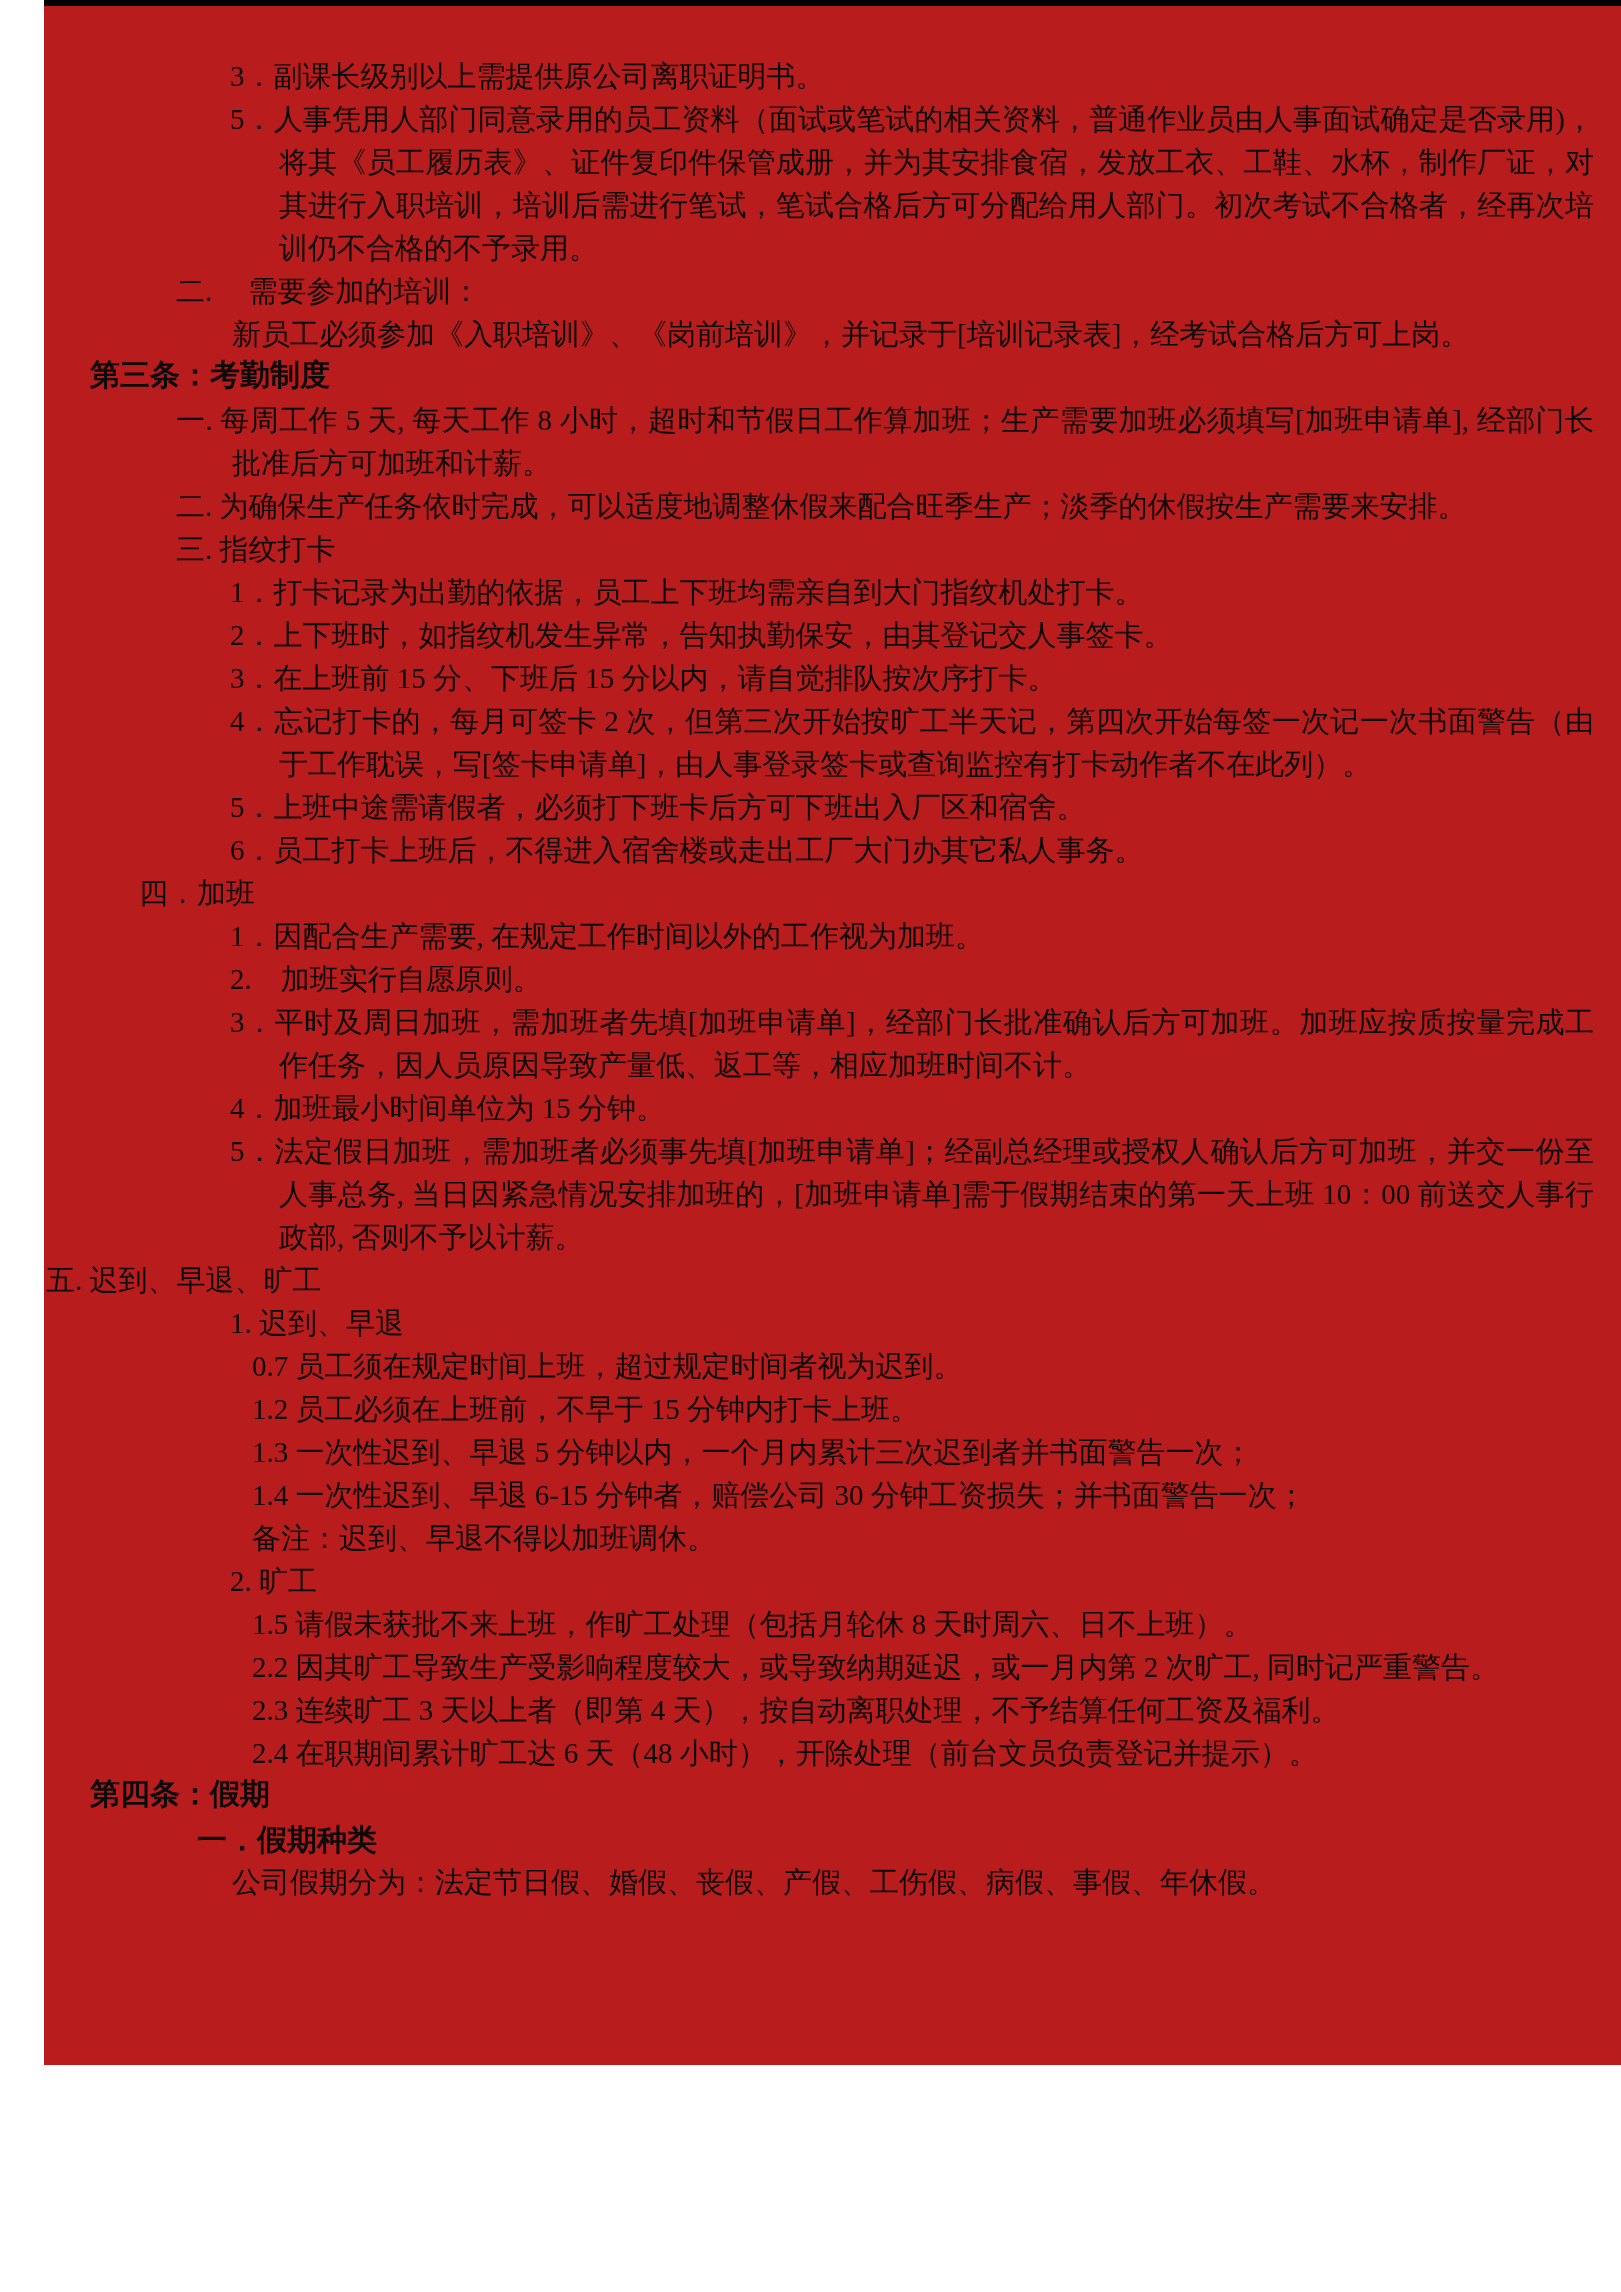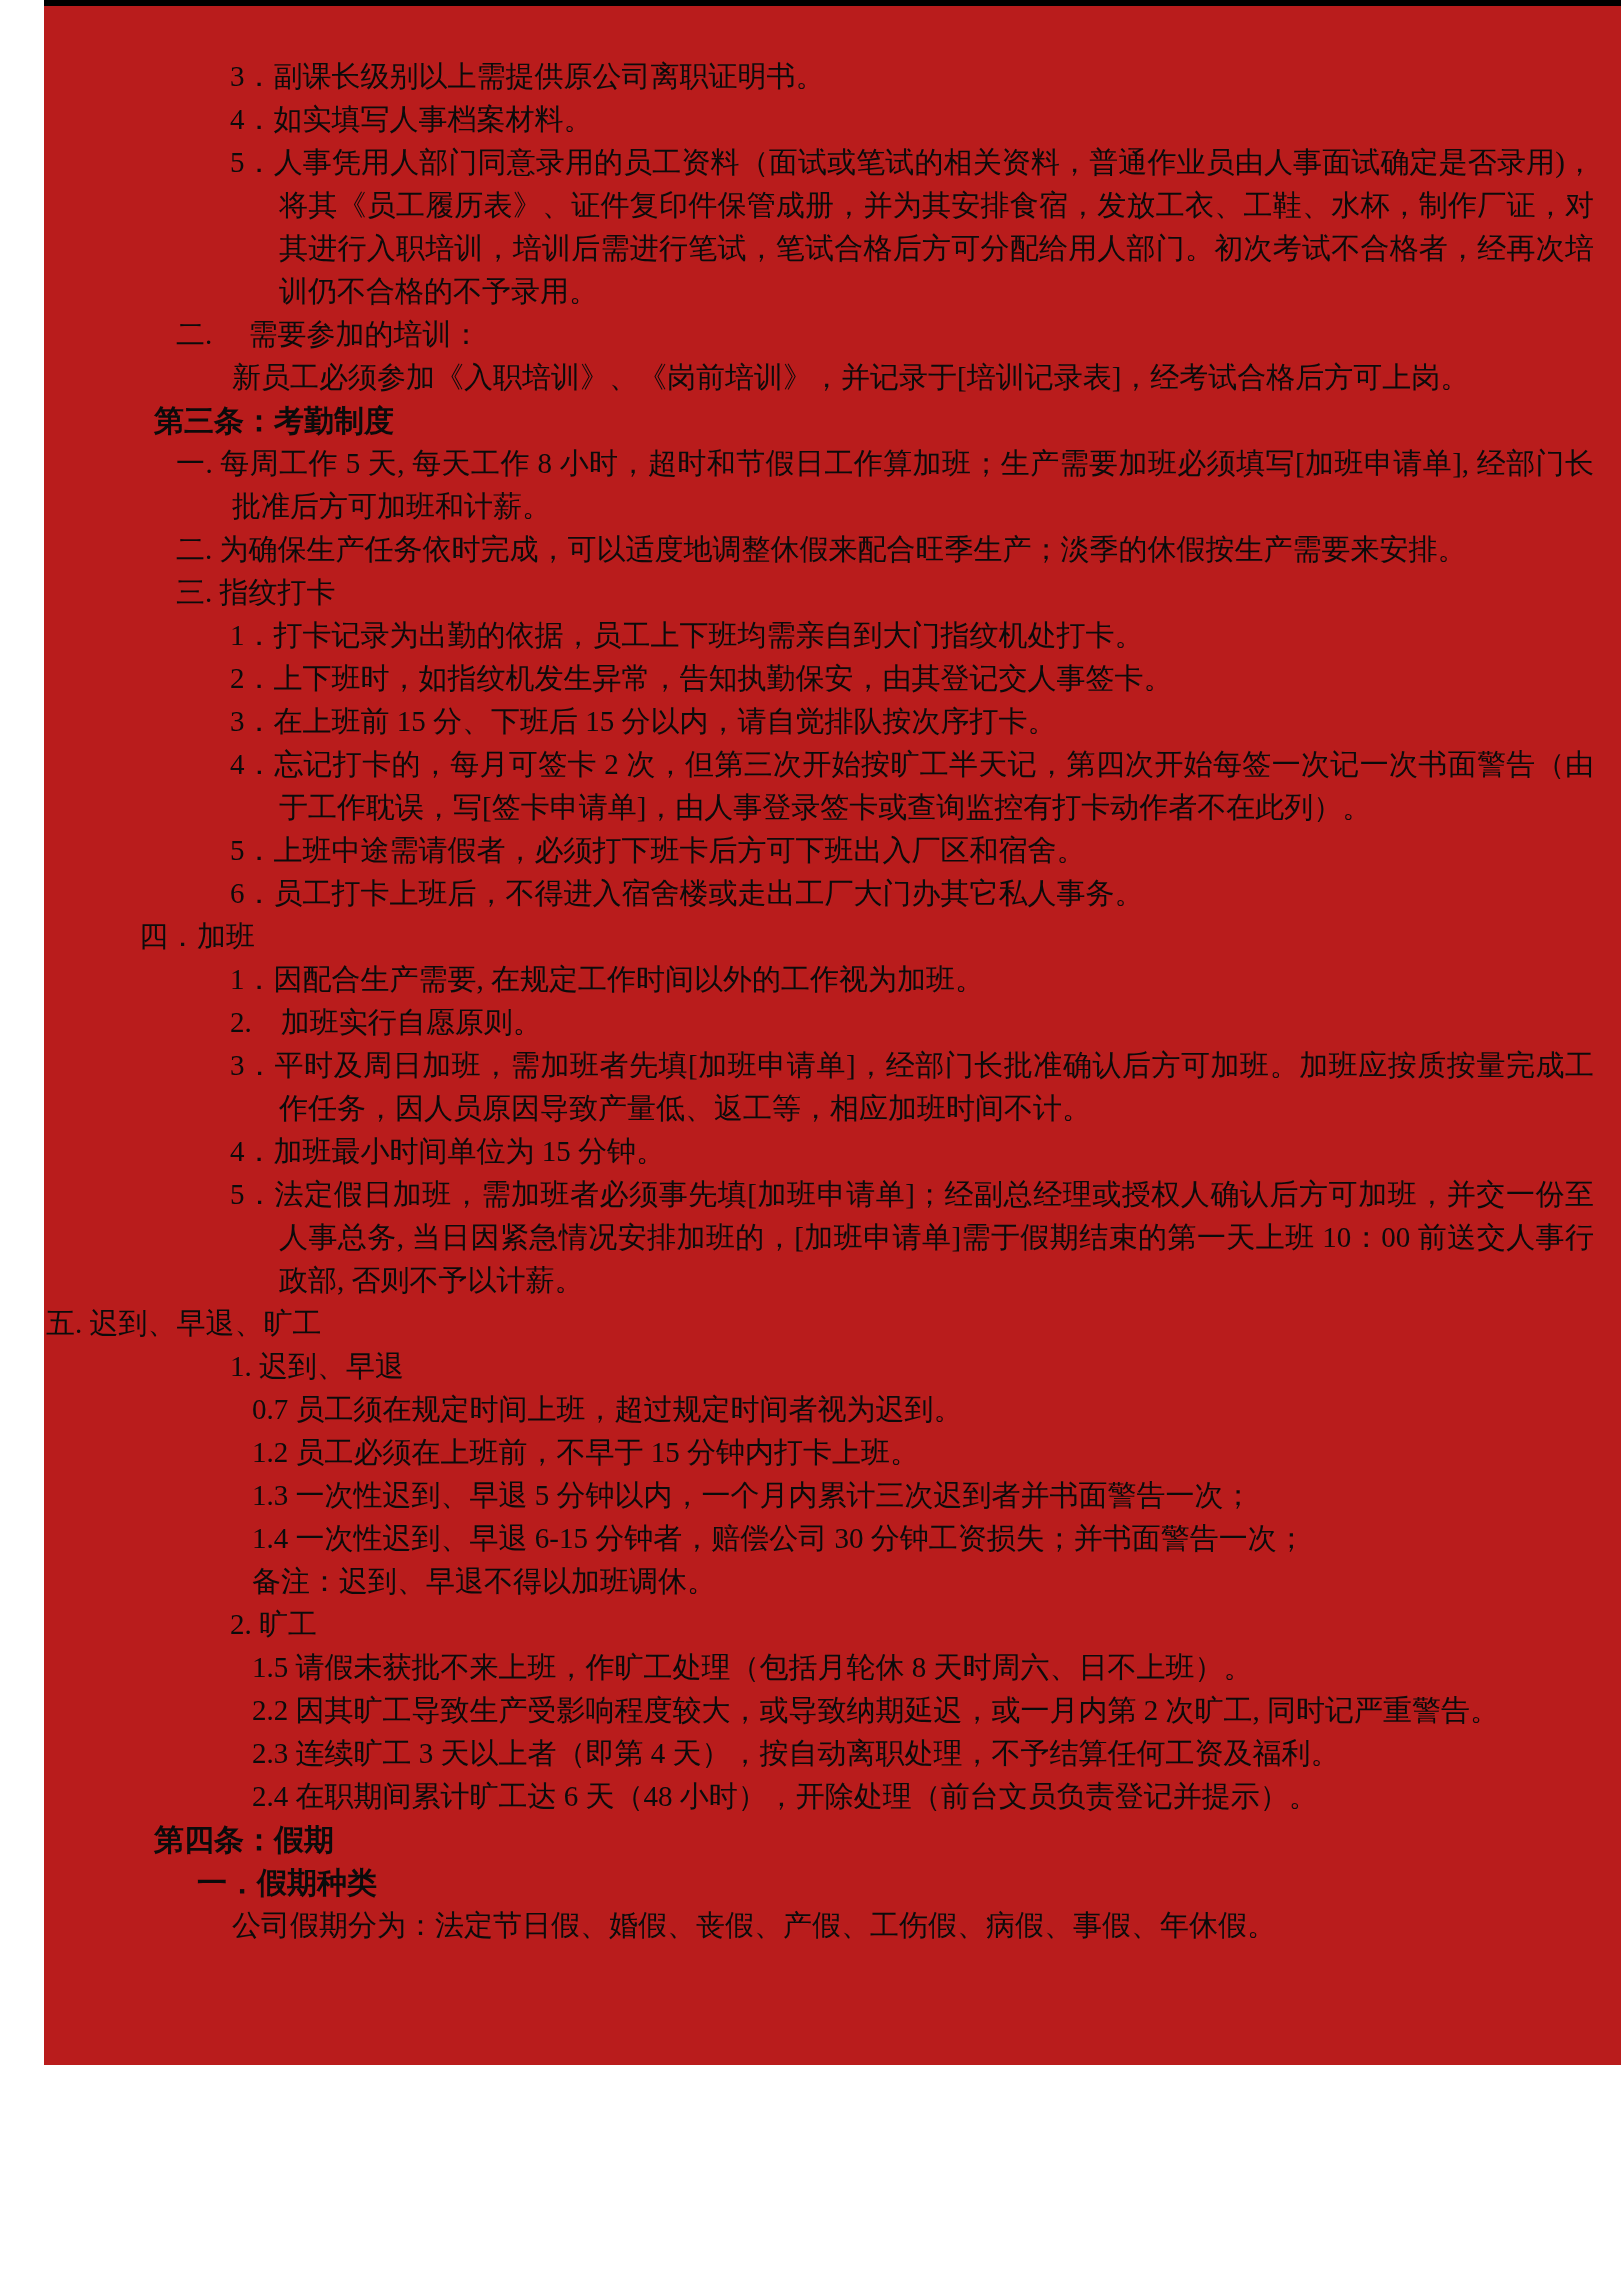--- a/index.html
+++ b/index.html
@@ -40,22 +40,22 @@
   
   .top-item { padding-left: 235px; text-indent: -49px; }   
   .item     { padding-left: 235px; text-indent: -49px; }   
   .cn       { padding-left: 188px; text-indent: -56px; }   
   .cn-mid   { padding-left: 76px; text-indent: -74px; }   
   .cn-low   { padding-left: 188px; text-indent: -93px; }   
   .sub      { padding-left: 257px; text-indent: -49px; }   
   .note     { padding-left: 208px; }                       
   .para     { padding-left: 188px; }                       
   .h {
-    padding-left: 110px;
-    font-family: Liberation Serif, serif;
+    padding-left: 46px;
+    font-family: Liberation Mono, monospace;
     font-weight: bold;
     font-size: 30px;
   }
   .h2 {
     padding-left: 153px;
     font-family: "Liberation Sans", "DejaVu Sans", sans-serif;
     font-weight: bold;
     font-size: 30px;
   }
   .footer {
@@ -70,21 +70,20 @@
 </style>
 </head>
 <body>
 
 <div class="page">
   <div class="scanline"></div>
 
   <div class="content">
 
   <div class="ln top-item">3．副课长级别以上需提供原公司离职证明书。</div>
-      <div class="ln top-item">4．如实填写人事档案材料。</div>
       <div class="ln top-item">5．人事凭用人部门同意录用的员工资料（面试或笔试的相关资料，普通作业员由人事面试确定是否录用)，将其《员工履历表》、证件复印件保管成册，并为其安排食宿，发放工衣、工鞋、水杯，制作厂证，对其进行入职培训，培训后需进行笔试，笔试合格后方可分配给用人部门。初次考试不合格者，经再次培训仍不合格的不予录用。</div>
       <div class="ln cn">二.　 需要参加的培训：</div>
       <div class="ln para">新员工必须参加《入职培训》、《岗前培训》，并记录于[培训记录表]，经考试合格后方可上岗。</div>
       <div class="ln h">第三条：考勤制度</div>
       <div class="ln cn">一. 每周工作 5 天, 每天工作 8 小时，超时和节假日工作算加班；生产需要加班必须填写[加班申请单], 经部门长批准后方可加班和计薪。</div>
       <div class="ln cn">二. 为确保生产任务依时完成，可以适度地调整休假来配合旺季生产；淡季的休假按生产需要来安排。</div>
       <div class="ln cn">三. 指纹打卡</div>
       <div class="ln item">1．打卡记录为出勤的依据，员工上下班均需亲自到大门指纹机处打卡。</div>
       <div class="ln item">2．上下班时，如指纹机发生异常，告知执勤保安，由其登记交人事签卡。</div>
       <div class="ln item">3．在上班前 15 分、下班后 15 分以内，请自觉排队按次序打卡。</div>

